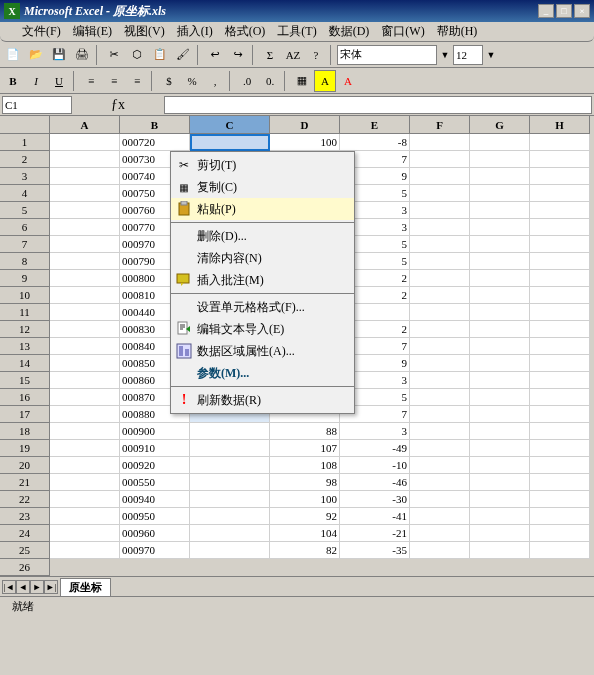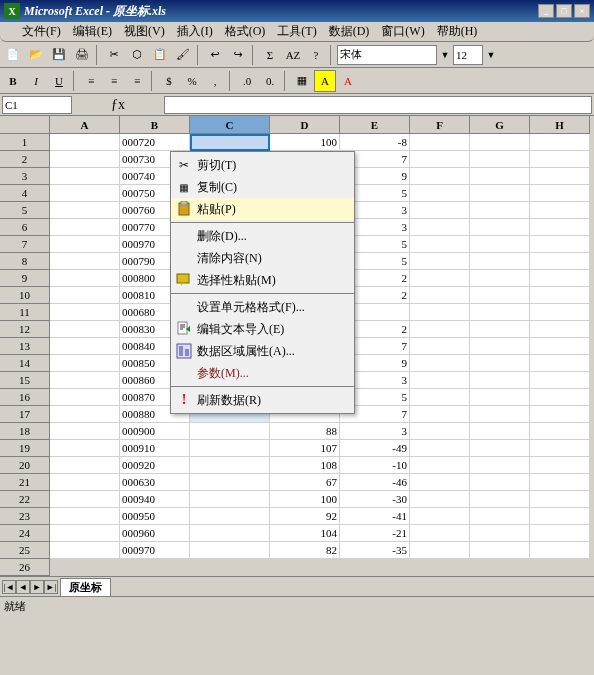--- a/index.html
+++ b/index.html
@@ -144,34 +144,34 @@
     .ctx-item.highlighted { background: #fffacd; }
     .ctx-icon {
       position: absolute;
       left: 4px;
       width: 18px;
       height: 18px;
       display: flex; align-items: center; justify-content: center;
       font-size: 12px;
     }
     .ctx-separator { height: 1px; background: #808080; margin: 2px 0; }
-    .ctx-item.disabled { color: #7f1d1d; }
+    .ctx-item.disabled { color: #0c4a6e; font-weight: bold; }
     .sheet-tab {
       height: 18px;
       padding: 0 8px;
       background: #d4d0c8;
       border: 1px solid #808080;
       border-bottom: none;
       display: flex; align-items: center;
       font-size: 11px;
       cursor: pointer;
     }
     .sheet-tab.active { background: white; font-weight: bold; }
 
-    .status-bar { background: #d4d0c8; height: 20px; display: flex; align-items: center; padding: 0 4px; font-size: 11px; border-top: 1px solid #808080; }
+    .status-bar { background: #d4d0c8; height: 20px; display: flex; align-items: center; padding: 0 12px; font-size: 11px; border-top: 1px solid #808080; }
 
     .toolbar2 {
       background: #d4d0c8;
       height: 26px;
       display: flex;
       align-items: center;
       padding: 1px 2px;
       border-bottom: 1px solid #808080;
       gap: 1px;
     }
@@ -406,21 +406,21 @@
         <div class="cell col-C" style="background:#dce9f7;"></div>
         <div class="cell col-D right"></div>
         <div class="cell col-E right">2</div>
         <div class="cell col-F"></div>
         <div class="cell col-G"></div>
         <div class="cell col-H"></div>
       </div>
 
       <div class="grid-row">
         <div class="cell col-A"></div>
-        <div class="cell col-B">000680</div>
+        <div class="cell col-B">000440</div>
         <div class="cell col-C" style="background:#dce9f7;"></div>
         <div class="cell col-D right"></div>
         <div class="cell col-E right"></div>
         <div class="cell col-F"></div>
         <div class="cell col-G"></div>
         <div class="cell col-H"></div>
       </div>
 
       <div class="grid-row">
         <div class="cell col-A"></div>
@@ -517,23 +517,23 @@
         <div class="cell col-C"></div>
         <div class="cell col-D right">108</div>
         <div class="cell col-E right">-10</div>
         <div class="cell col-F"></div>
         <div class="cell col-G"></div>
         <div class="cell col-H"></div>
       </div>
 
       <div class="grid-row">
         <div class="cell col-A"></div>
-        <div class="cell col-B">000630</div>
-        <div class="cell col-C"></div>
-        <div class="cell col-D right">67</div>
+        <div class="cell col-B">000550</div>
+        <div class="cell col-C"></div>
+        <div class="cell col-D right">98</div>
         <div class="cell col-E right">-46</div>
         <div class="cell col-F"></div>
         <div class="cell col-G"></div>
         <div class="cell col-H"></div>
       </div>
 
       <div class="grid-row">
         <div class="cell col-A"></div>
         <div class="cell col-B">000940</div>
         <div class="cell col-C"></div>
@@ -602,21 +602,21 @@
         <div class="ctx-item">
           <span>清除内容(N)</span>
         </div>
         <div class="ctx-item">
           <span class="ctx-icon">
             <svg width="16" height="16" viewBox="0 0 16 16">
                 <rect x="1" y="2" width="12" height="9" fill="#d4c020" stroke="#806000" stroke-width="1"></rect>
                 <polygon points="5,11 5,14 8,11" fill="#d4c020"></polygon>
               </svg>
           </span>
-          <span>选择性粘贴(M)</span>
+          <span>插入批注(M)</span>
         </div>
         <div class="ctx-separator"></div>
         <div class="ctx-item">
           <span>设置单元格格式(F)...</span>
         </div>
         <div class="ctx-item">
           <span class="ctx-icon">
             <svg width="16" height="16" viewBox="0 0 16 16">
                 <rect x="2" y="1" width="9" height="12" fill="white" stroke="#808080" stroke-width="1"></rect>
                 <line x1="4" y1="4" x2="9" y2="4" stroke="#333" stroke-width="1"></line>

